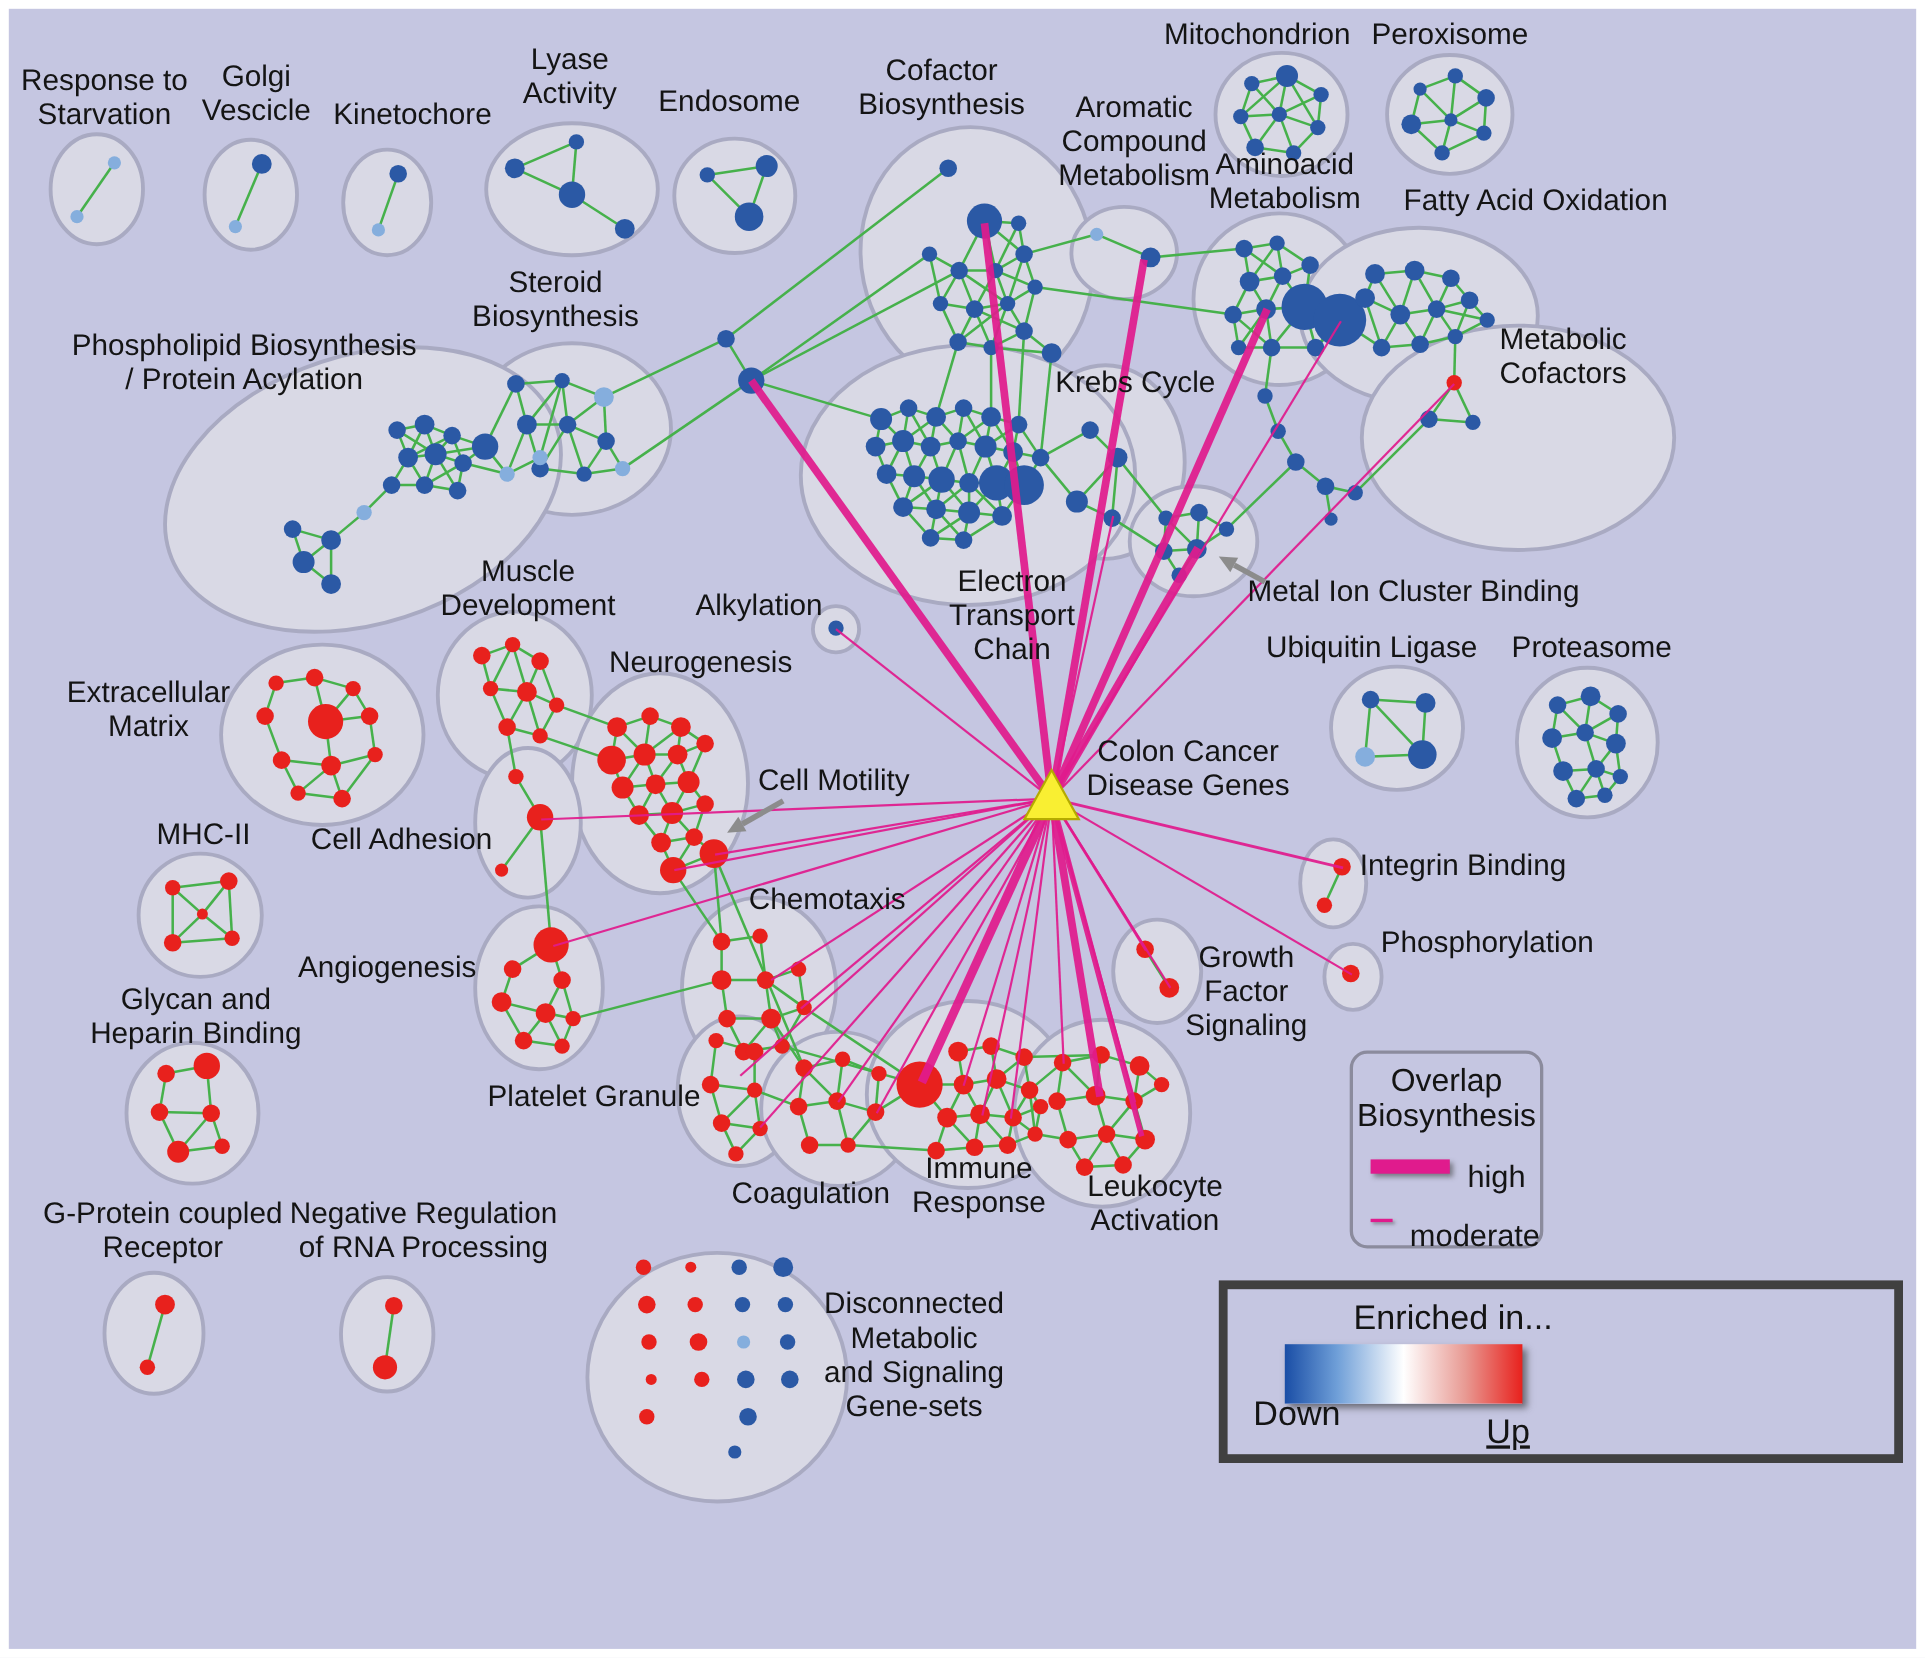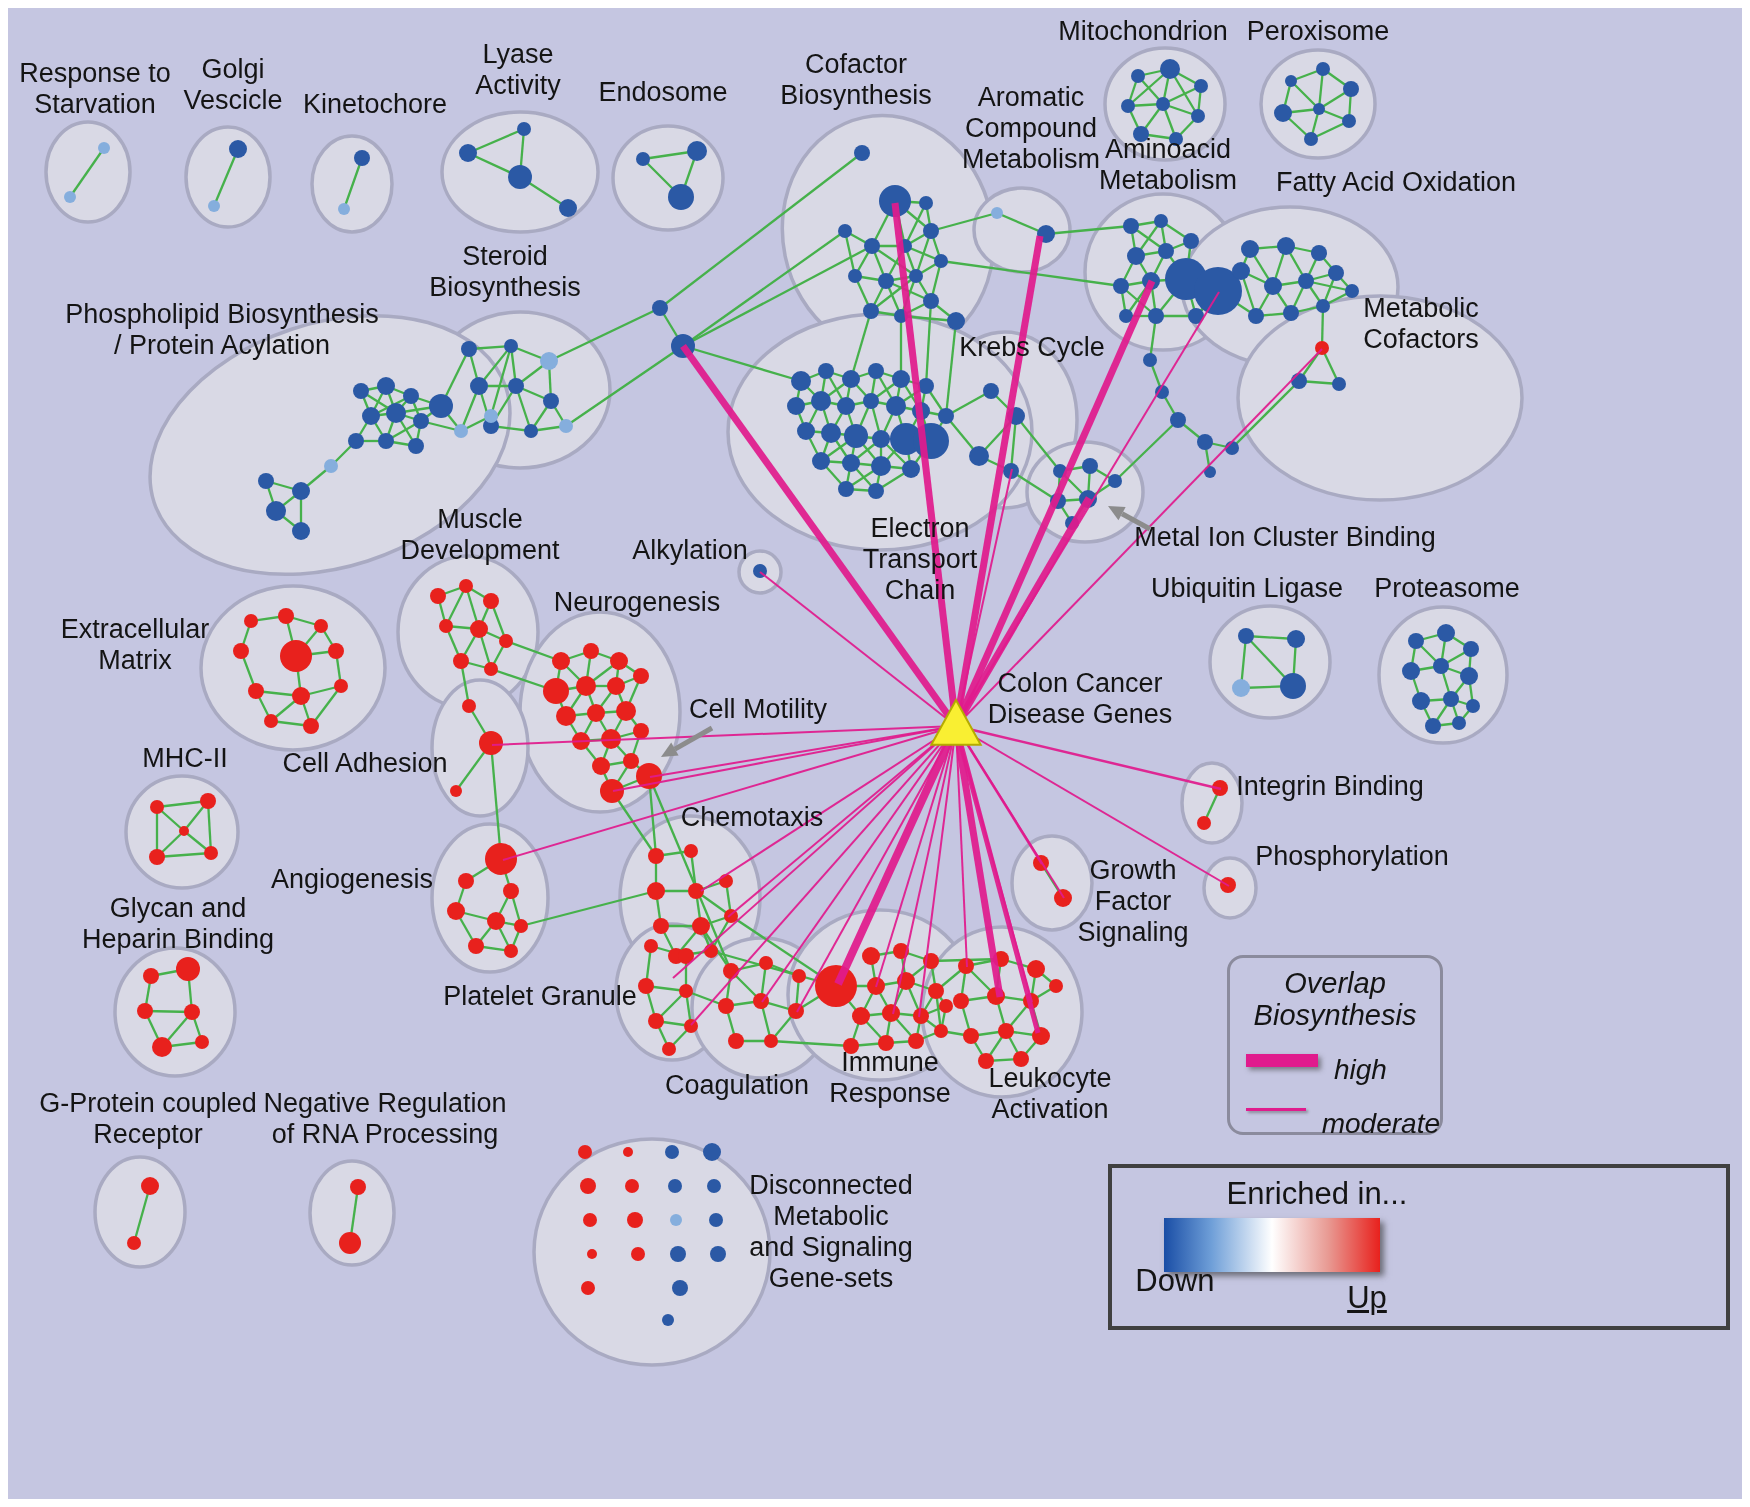--- a/index.html
+++ b/index.html
@@ -2,27 +2,27 @@
 <html><head>
 <meta charset="utf-8">
 <style>
   body{margin:0;background:#ffffff;}
   .figure{position:relative;width:1750px;height:1507px;background:#ffffff;overflow:hidden;
           font-family:"Liberation Sans",sans-serif;}
   .bg{position:absolute;left:8px;top:8px;right:8px;bottom:8px;background:#c5c6e1;}
   #network-svg{position:absolute;left:0;top:0;}
   #network-svg text{font-family:"Liberation Sans",sans-serif;font-size:27px;fill:#141414;}
   .legend{position:absolute;color:#141414;box-sizing:border-box;}
-  .legend-overlap{left:1227px;top:955px;width:216px;height:180px;border:3px solid #8b8b9d;border-radius:16px;font-style:italic;}
+  .legend-overlap{left:1227px;top:955px;width:176px;height:180px;border:3px solid #8b8b9d;border-radius:16px;}
   .legend-overlap .t{text-align:center;font-size:29px;line-height:1.1;margin-top:10px;}
   .sig-row{display:flex;align-items:flex-start;margin:22px 0 0 16px;}
   .sig-row .lbl{margin-left:16px;font-size:28px;}
   .bar-high{width:72px;height:13px;background:#e01b8d;box-shadow:3px 3px 5px rgba(60,60,60,.55);}
   .bar-mod{width:72px;height:3px;background:#e01b8d;box-shadow:2px 2px 3px rgba(60,60,60,.45);}
-  .legend-enriched{left:1108px;top:1164px;width:622px;height:166px;border:4px solid #404040;}
+  .legend-enriched{left:1108px;top:1164px;width:622px;height:166px;border:8px solid #404040;}
   .enr-title{position:absolute;left:55px;top:8px;width:300px;text-align:center;font-size:31px;}
   .grad{position:absolute;left:52px;top:50px;width:216px;height:54px;
         background:linear-gradient(to right,#1a4ea6 0%,#6f9fd8 22%,#ffffff 50%,#e89a93 76%,#e8211d 100%);
         box-shadow:4px 4px 6px rgba(50,50,50,.6);}
   .down{position:absolute;left:8px;top:95px;width:110px;text-align:center;font-size:31px;}
   .up{position:absolute;left:200px;top:112px;width:110px;text-align:center;font-size:31px;text-decoration:underline;}
   .side{position:absolute;left:268px;top:34px;width:195px;text-align:center;font-size:29px;line-height:1.25;}
 </style>
 </head>
 <body>

